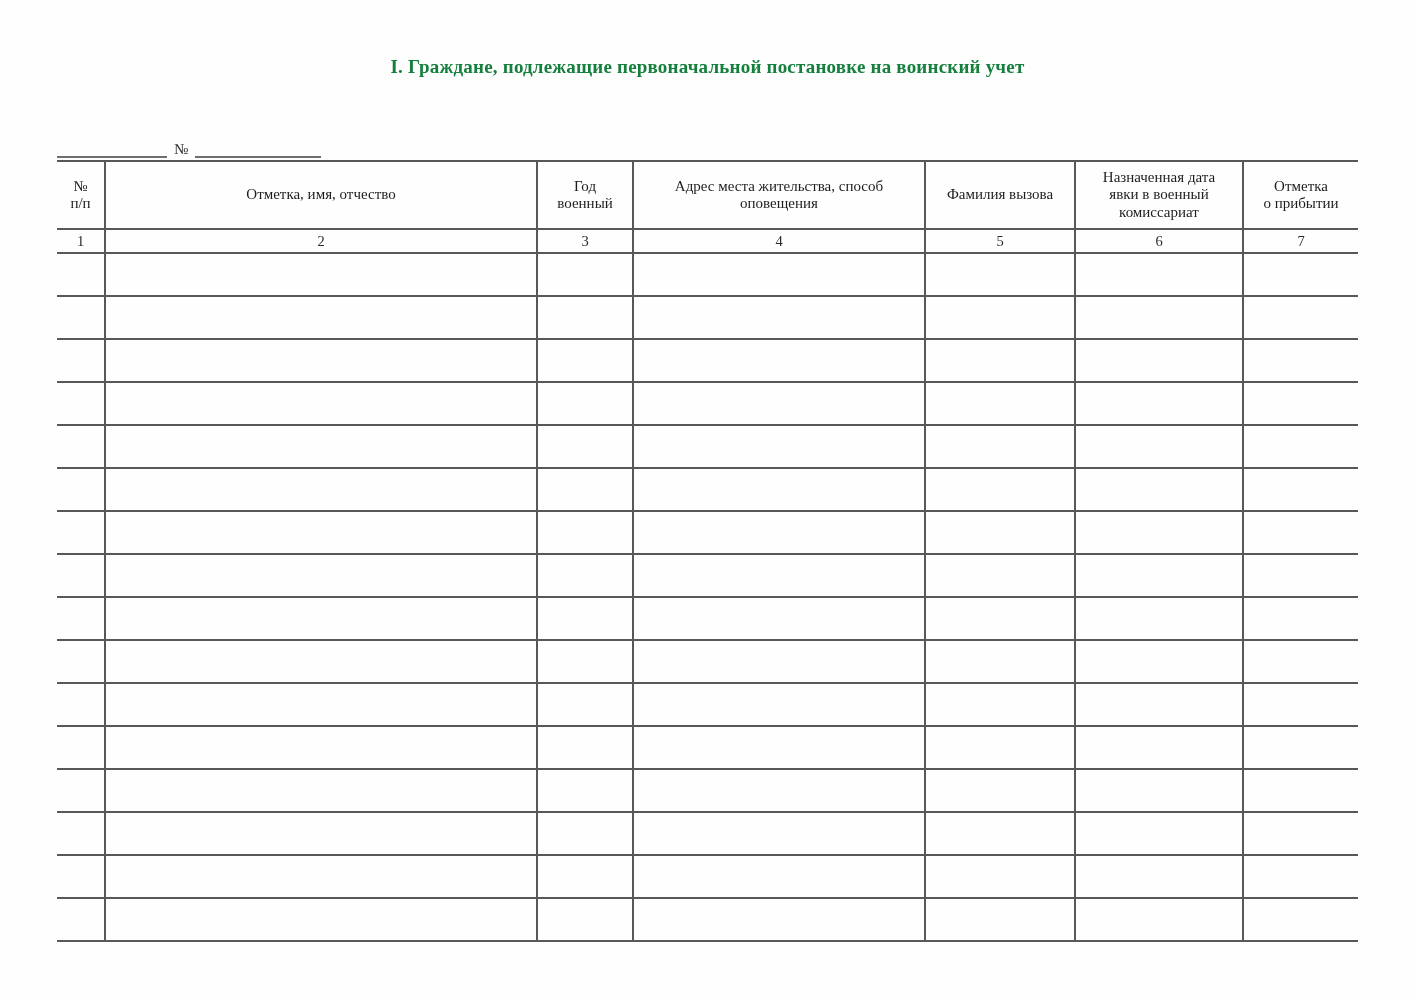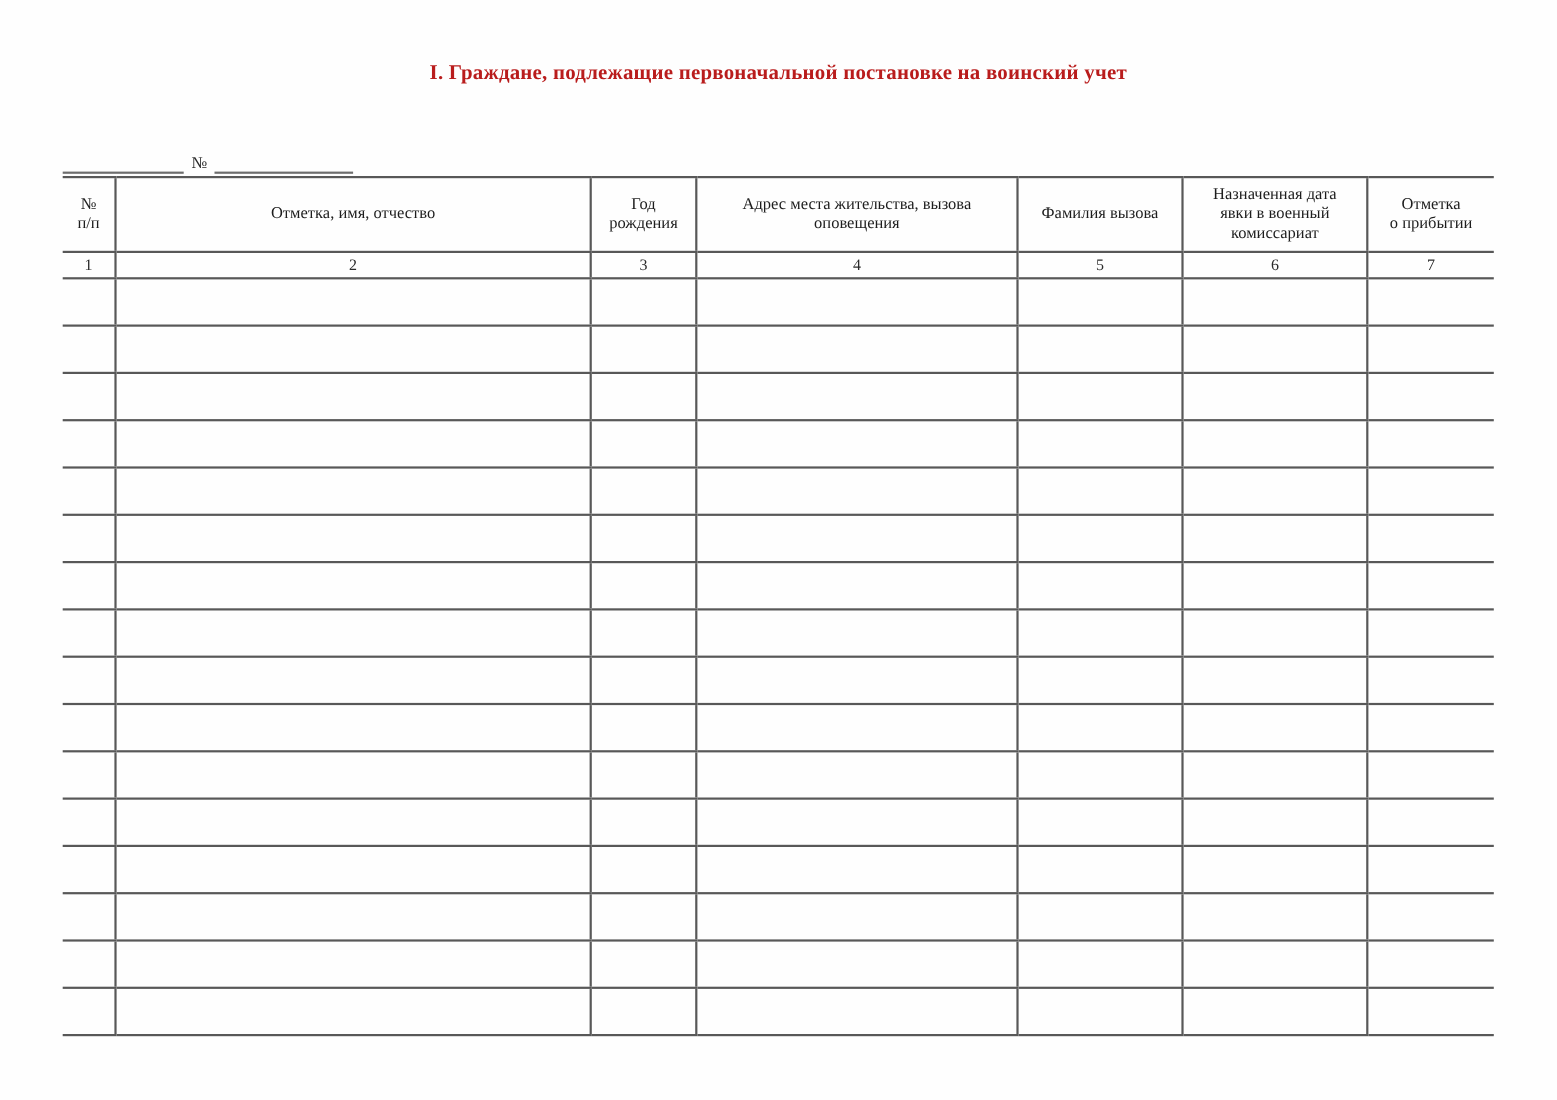--- a/index.html
+++ b/index.html
@@ -15,21 +15,21 @@
   }
   .title {
     position: absolute;
     top: 56px;
     left: 0;
     width: 1415px;
     text-align: center;
     font-size: 19px;
     font-weight: bold;
     letter-spacing: 0.2px;
-    color: #b91c1c;
+    color: #15803d;
   }
   .doc-number-line {
     position: absolute;
     left: 57px;
     top: 136px;
     height: 22px;
     display: flex;
     align-items: flex-end;
     font-size: 15px;
     color: #2a2a2a;
@@ -106,22 +106,22 @@
       <col style="width:150px">
       <col style="width:168px">
       <col style="width:115px">
     </colgroup>
     <thead>
       <tr class="header-row">
         <th>№
 п/п</th>
         <th>Отметка, имя, отчество</th>
         <th>Год
-рождения</th>
-        <th>Адрес места жительства, вызова
+военный</th>
+        <th>Адрес места жительства, способ
 оповещения</th>
         <th>Фамилия вызова</th>
         <th>Назначенная дата
 явки в военный
 комиссариат</th>
         <th>Отметка
 о прибытии</th>
       </tr>
       <tr class="num-row">
         <td>1</td>

